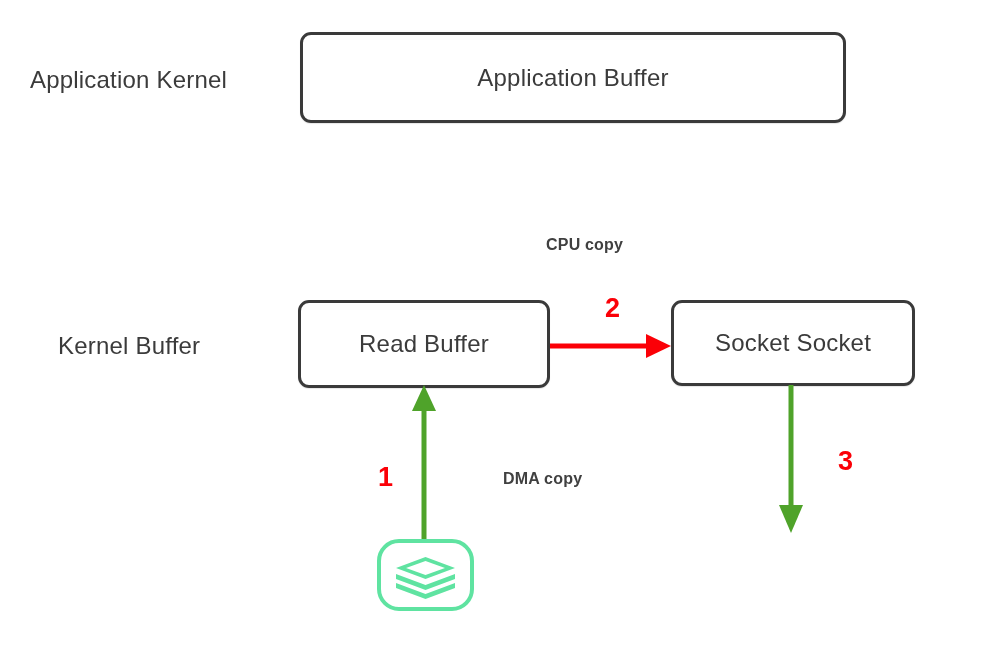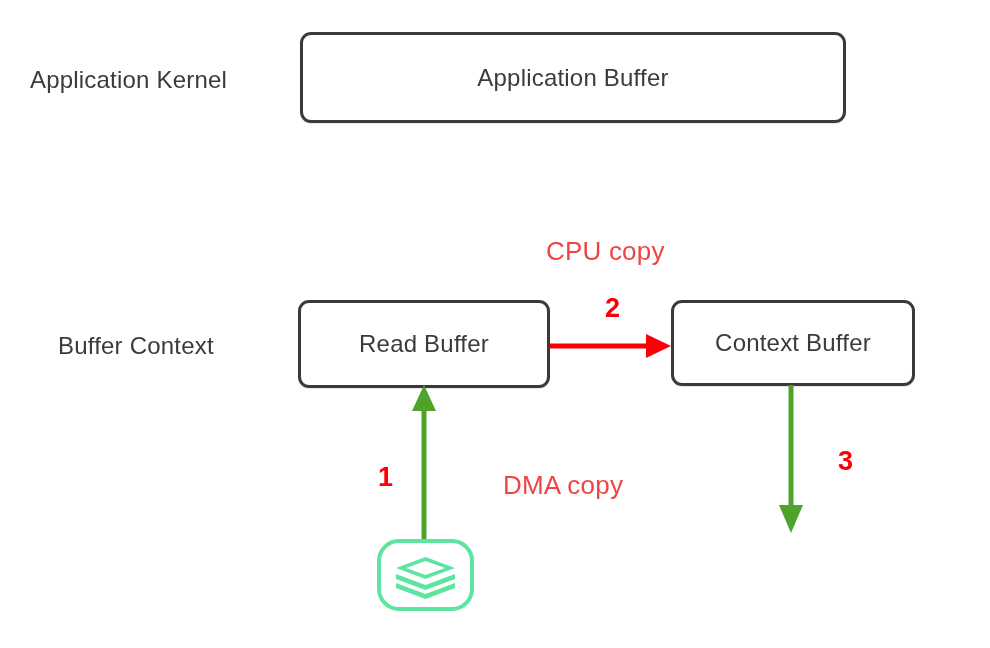--- a/index.html
+++ b/index.html
@@ -36,24 +36,25 @@
     box-shadow: 0 1px 1px rgba(0,0,0,0.10);
   }
   .buffer-box span {
     font-size: 24px;
     color: #3b3b3b;
     letter-spacing: 0.2px;
     white-space: nowrap;
   }
   .copy-label {
     position: absolute;
-    font-size: 26px;
-    color: #ef4444;
+    font-size: 16px;
+    color: #404040;
     letter-spacing: 0.2px;
     white-space: nowrap;
+    font-weight: bold;
   }
   .step-num {
     position: absolute;
     font-size: 27px;
     font-weight: bold;
     color: #fb0007;
     white-space: nowrap;
   }
   .arrow-svg {
     position: absolute;
@@ -63,32 +64,32 @@
     position: absolute;
   }
 </style>
 </head>
 <body>
 
 <div id="canvas">
 
   <div class="ctx-label" style="left:30px; top:66px;">Application Kernel</div>
 
-  <div class="ctx-label" style="left:58px; top:332px;">Buffer Context</div>
+  <div class="ctx-label" style="left:58px; top:332px;">Kernel Buffer</div>
 
   <div class="buffer-box" style="left:300px; top:32px; width:546px; height:91px;">
     <span>Application Buffer</span>
   </div>
 
   <div class="buffer-box" style="left:298px; top:300px; width:252px; height:88px;text-align:center;">
     <span>Read Buffer</span>
   </div>
 
   <div class="buffer-box" style="left:671px; top:300px; width:244px; height:86px;">
-    <span>Context Buffer</span>
+    <span>Socket Socket</span>
   </div>
 
 
   <div class="copy-label" style="left:546px; top:236px;">CPU copy</div>
 
   <div class="copy-label" style="left:503px; top:470px;">DMA copy</div>
 
   <div class="step-num" style="left:378px; top:462px;">1</div>
 
   <div class="step-num" style="left:605px; top:293px;">2</div>

